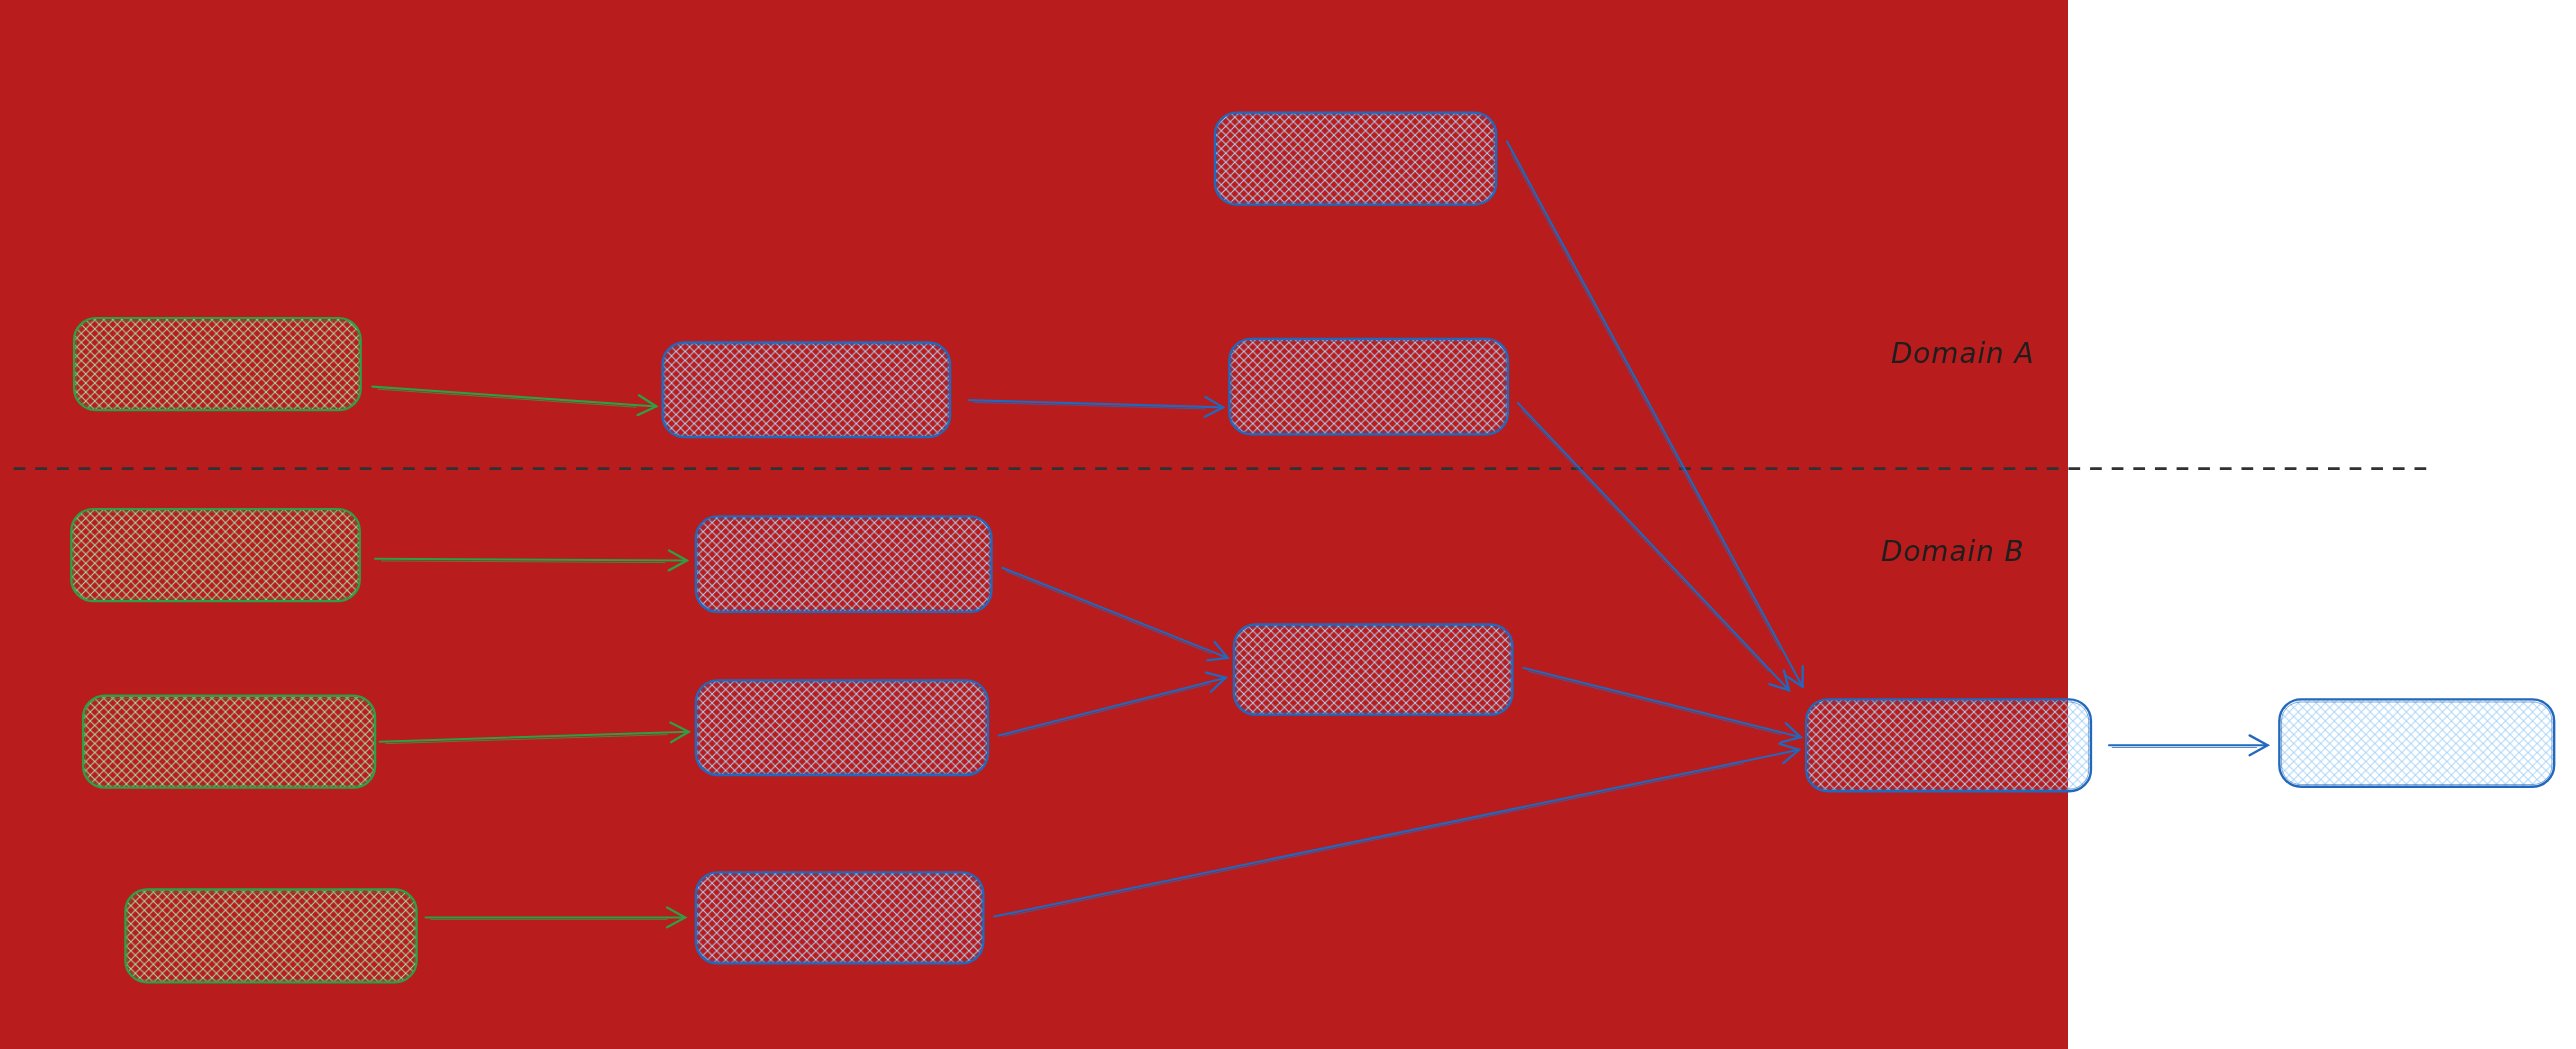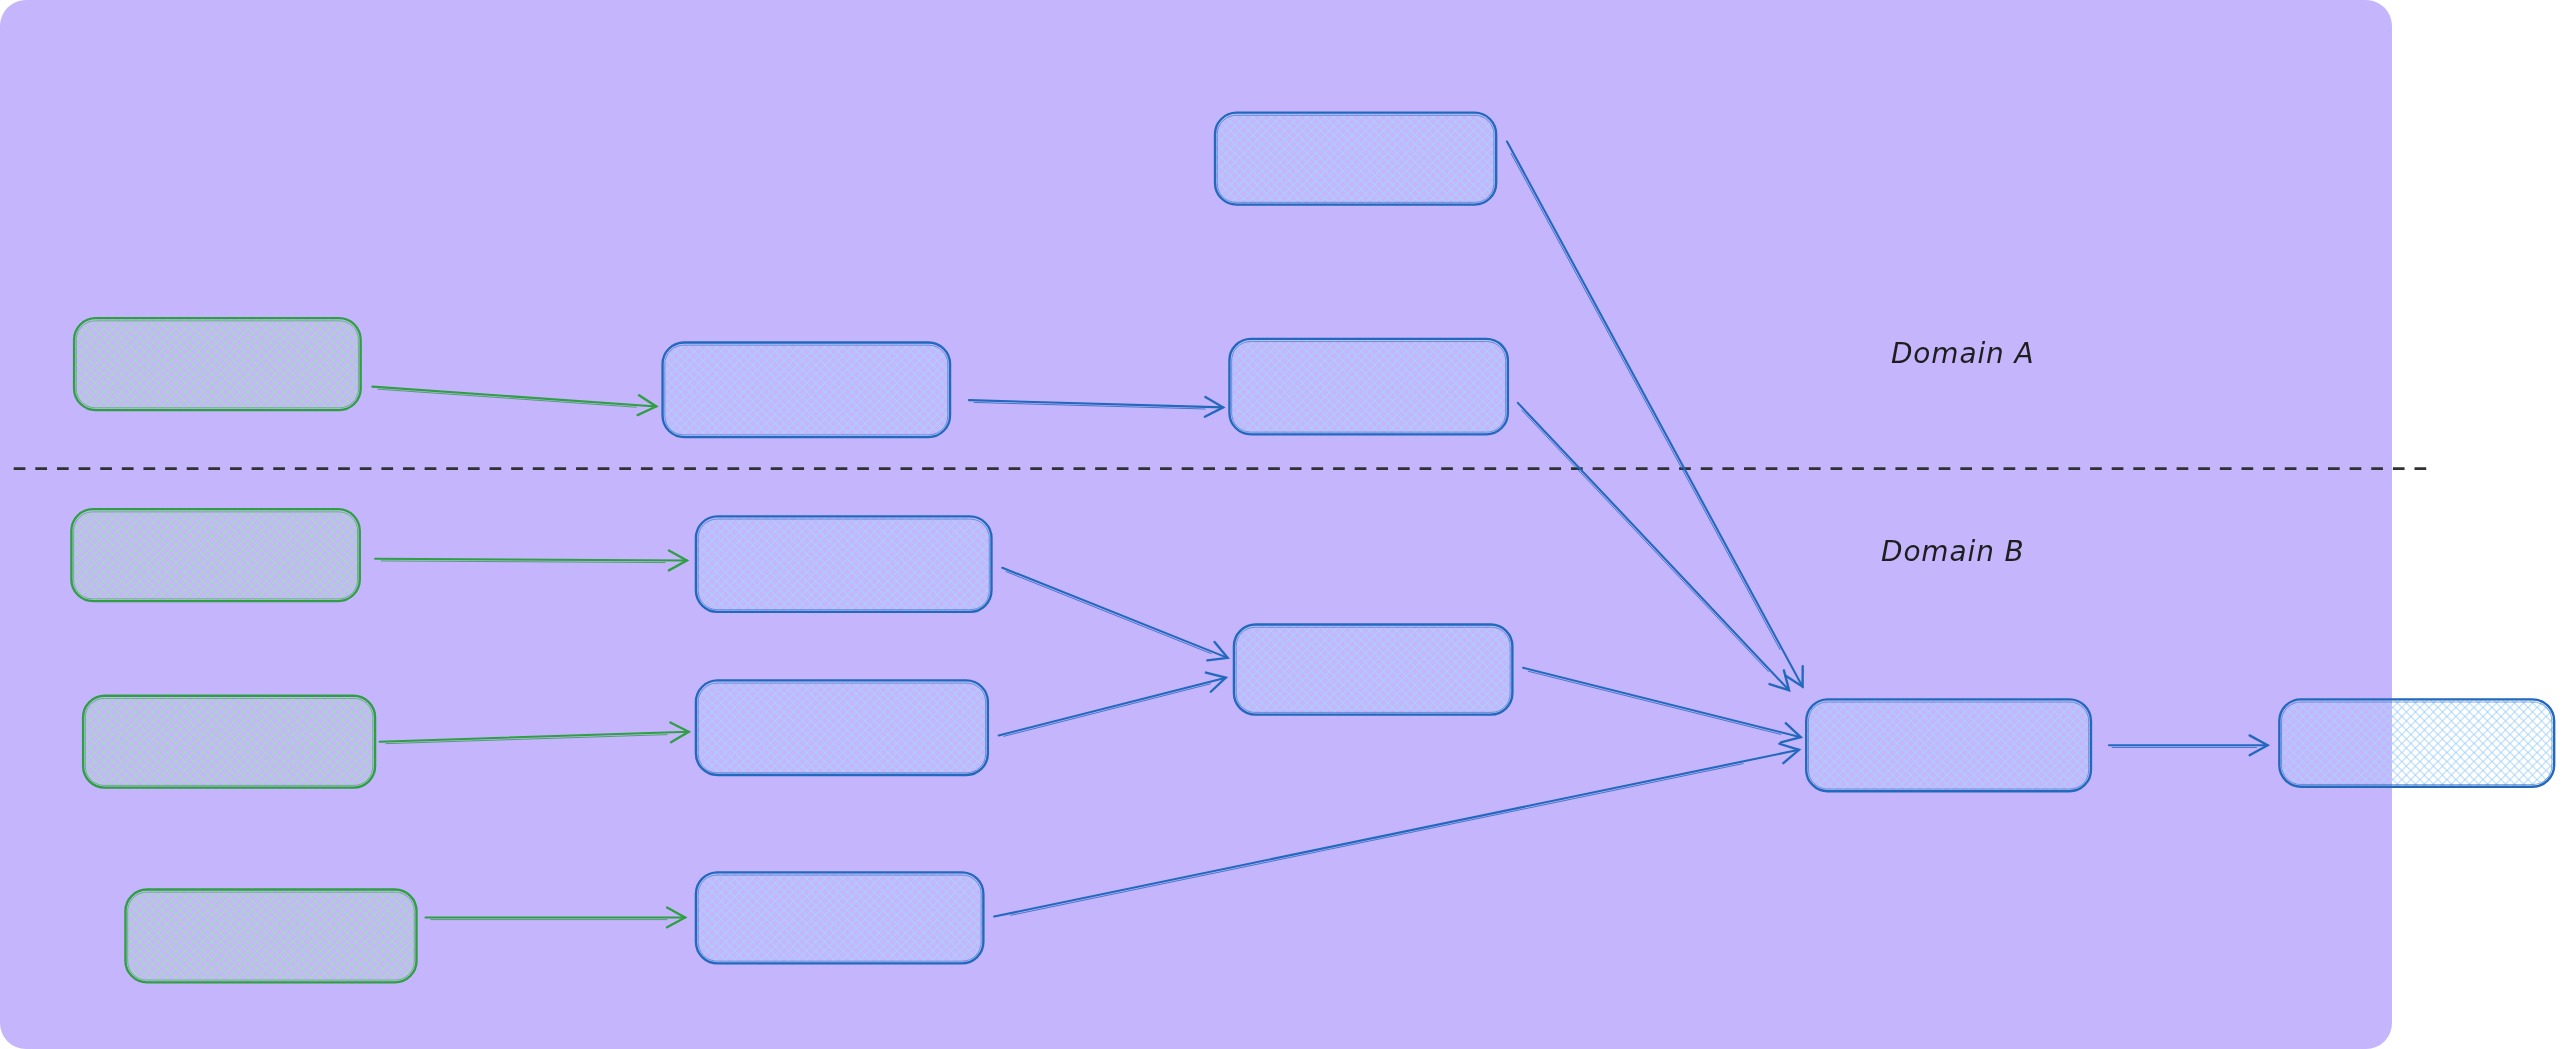--- a/index.html
+++ b/index.html
@@ -6,24 +6,23 @@
     margin: 0;
     padding: 0;
     background: #ffffff;
     width: 2576px;
     height: 1049px;
     overflow: hidden;
     font-family: "DejaVu Sans", sans-serif;
   }
   #canvas-wrap {
     position: relative;
-    width: 2392px;
+    width: 2068px;
     height: 1049px;
-    background: #c4b5fd;
-    border-radius: 26px;
+    background: #b91c1c;
   }
   svg#diagram-svg {
     display: block;
     width: 2576px;
     height: 1049px;
   }
   svg text.domain-label {
     font-family: "DejaVu Sans", sans-serif;
     font-style: italic;
     letter-spacing: 1px;

